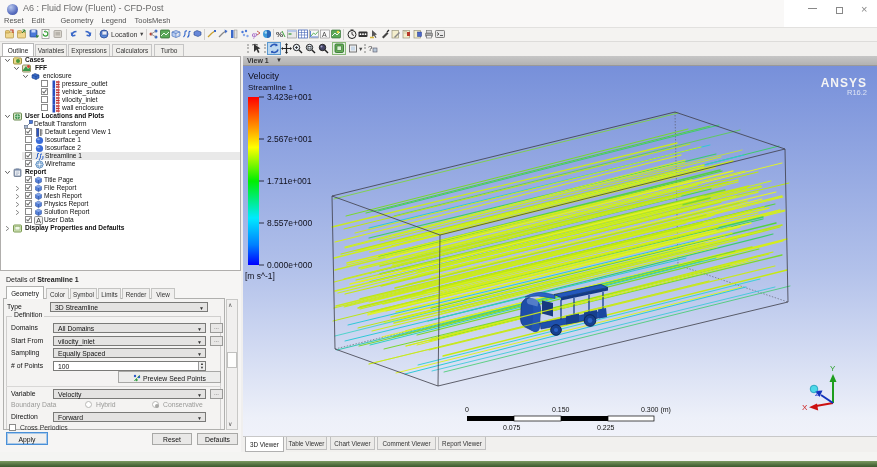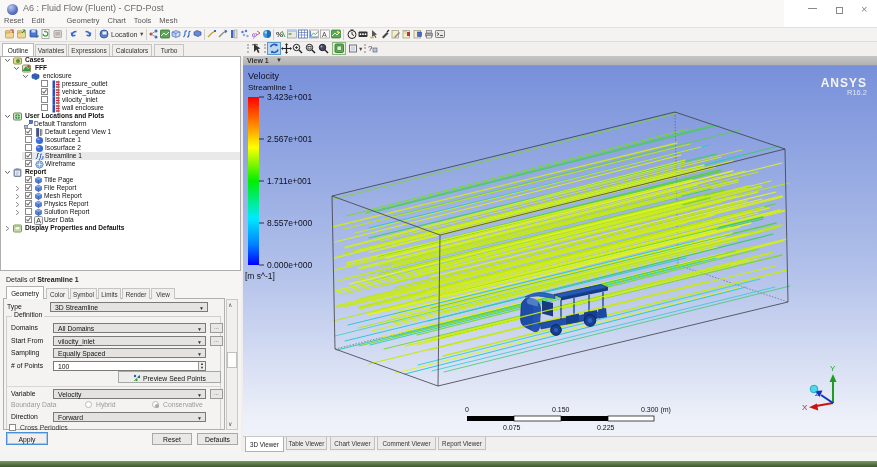--- a/index.html
+++ b/index.html
@@ -6,21 +6,21 @@
 .abs { position:absolute; }
 </style></head>
 <body>
 <div class="abs" style="left:0;top:0;width:784px;height:27px;background:#f9f8f7;">
   <div class="abs" style="left:7px;top:4px;width:11px;height:11px;border-radius:50%;background:radial-gradient(circle at 35% 30%, #b8c8ee, #5a6fc0 60%, #37479a);"></div>
   <div class="abs" style="left:23px;top:3px;font-size:9px;color:#6a6a6a;">A6 : Fluid Flow (Fluent) - CFD-Post</div>
   <div class="abs" style="left:808px;top:8px;width:9px;height:1px;background:#888;"></div>
   <div class="abs" style="left:836px;top:7px;width:7px;height:7px;border:1px solid #888;"></div>
   <div class="abs" style="left:861px;top:3px;font-size:11px;color:#888;">×</div>
   <div class="abs" style="left:4px;top:16px;font-size:7.5px;color:#555;">
-   <span style="margin-right:8px">Reset</span><span style="margin-right:22px">Edit</span><span style="margin-right:8px">Geometry</span><span style="margin-right:8px">Chart</span><span style="margin-right:8px">Tools</span><span>Mesh</span>
+   <span style="margin-right:8px">Reset</span><span style="margin-right:16px">Edit</span><span style="margin-right:8px">Geometry</span><span style="margin-right:8px">Legend</span><span style="">Tools</span><span>Mesh</span>
   </div>
 </div>
 <div class="abs" style="left:0;top:27px;width:877px;height:15px;background:#f4f3f1;border-top:1px solid #e2e1df;border-bottom:1px solid #dddcda;"></div>
 <div class="abs" style="left:0;top:28px;width:877px;height:14px;">
     <svg class="abs" style="left:5px;top:1px;" width="10" height="11">
       <rect x="0.5" y="3" width="8" height="6" rx="0.8" fill="#f0d890" stroke="#b09040" stroke-width="0.7"></rect>
       <rect x="0.5" y="1.5" width="4" height="2.5" rx="0.8" fill="#e8c870" stroke="#b09040" stroke-width="0.6"></rect>
       <path d="M5 1 l3 0 0 3" stroke="#c04020" stroke-width="1.2" fill="none"></path>
     </svg>
     <svg class="abs" style="left:17px;top:1px;" width="10" height="11">

